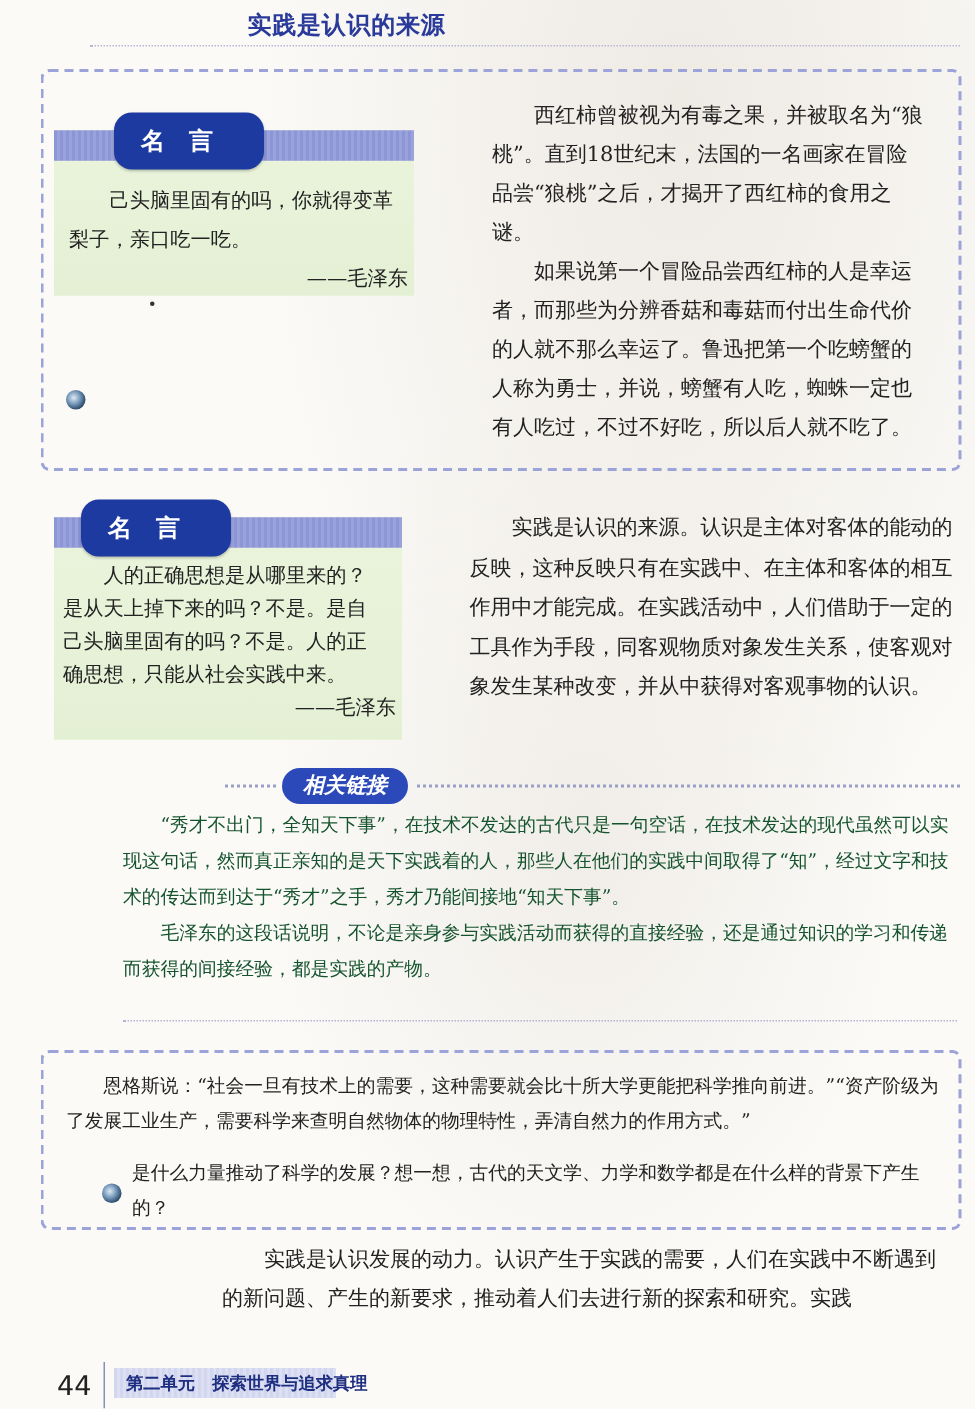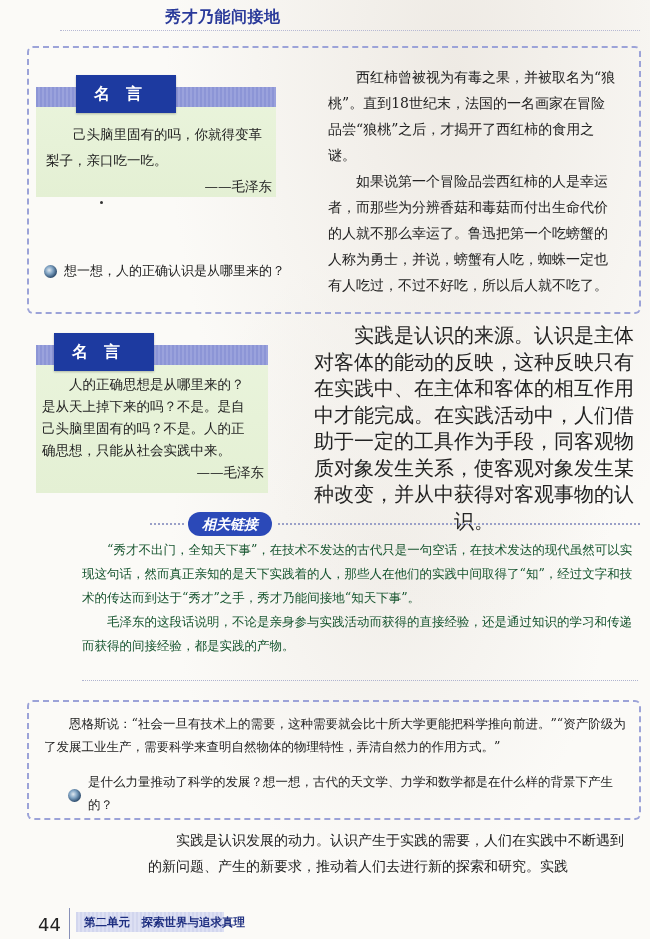--- a/index.html
+++ b/index.html
@@ -29,21 +29,21 @@
 
   .quote-card {
     background: #e7f2d8;
     background-image: linear-gradient(180deg, #eaf4dc 0%, #e4f0d4 100%);
   }
   .quote-stripe {
     height: 20px; background: #8c95d6;
     background-image: repeating-linear-gradient(90deg, #8c95d6 0 2px, #9aa2dc 2px 4px);
   }
   .quote-tab {
-    background: #1d3aa0; color: #ffffff; border-radius: 0;
+    background: #1d3aa0; color: #ffffff; border-radius: 12px;
     font-family: "DejaVu Sans", "Liberation Sans", sans-serif;
     font-weight: bold; font-size: 16px; text-align: center; letter-spacing: 16px;
     box-shadow: 0 1px 2px rgba(0,0,0,0.25);
   }
   .q1 { left: 36px; top: 87px; width: 240px; height: 110px; }
   .q1 .quote-stripe { position: absolute; left: 0; top: 0; width: 240px; }
   .q1 .quote-tab { position: absolute; left: 40px; top: -12px; width: 100px; height: 38px; line-height: 38px; }
   .quote-text {
     position: absolute; font-size: 13.5px; line-height: 26px; color: #222;
     font-family: "DejaVu Serif", "Liberation Serif", serif;
@@ -66,21 +66,21 @@
   .question {
     font-size: 13px; color: #222; line-height: 22px;
   }
   .q-item { display: flex; align-items: center; }
   .globe {
     width: 13px; height: 13px; border-radius: 50%; margin-right: 7px; flex: 0 0 13px;
     background: radial-gradient(circle at 40% 40%, #dfe8f0 0%, #7fa2c2 35%, #2f4e6f 70%, #1d2f45 100%);
   }
   .qs1 { left: 44px; top: 260px; width: 580px; }
 
-  .p2 { left: 313px; top: 322px; width: 322px; font-size: 20px; line-height: 26.5px; text-align: center; }
+  .p2 { left: 313px; top: 340px; width: 322px; font-size: 14px; line-height: 26.5px; }
   .p2 p { margin: 0; text-indent: 2em; font-family: "Liberation Serif", "DejaVu Serif", serif; }
 
   .link-row { left: 150px; top: 512px; width: 490px; height: 24px; }
   .link-dots {
     position: absolute; top: 11px; height: 0; border-top: 2px dotted #9aa0c8;
   }
   .link-pill {
     position: absolute; left: 38px; top: 0; width: 84px; height: 24px; border-radius: 12px;
     background: #2b49b8; color: #fff; text-align: center; line-height: 24px;
     font-family: "DejaVu Sans", "Liberation Sans", sans-serif; font-weight: bold; font-style: italic; font-size: 14px;
@@ -107,21 +107,21 @@
     background: #d6daf0;
     background-image: repeating-linear-gradient(90deg, #d2d6ee 0 2px, #dde0f3 2px 4px);
     font-family: "DejaVu Sans", "Liberation Sans", sans-serif; font-weight: bold; font-size: 11.5px; color: #1e2e80;
     white-space: nowrap;
   }
   .dot-mark { left: 100px; top: 201px; width: 3px; height: 3px; border-radius: 50%; background: #333; }
 </style>
 </head>
 <body>
 
-<div class="abs section-title">秀才乃能间接地</div>
+<div class="abs section-title">实践是认识的来源</div>
 <div class="abs dotline-top"></div>
 
 <div class="abs dashed-box box1"></div>
 
 <div class="abs quote-card q1">
   <div class="quote-stripe"></div>
   <div class="quote-tab">名言</div>
   <div class="quote-text">
     <div class="indent">己头脑里固有的吗，你就得变革梨子，亲口吃一吃。</div>
     <div class="attrib">——毛泽东</div>
@@ -130,21 +130,20 @@
 <div class="abs dot-mark"></div>
 
 <div class="abs para-right p1">
   <p>西红柿曾被视为有毒之果，并被取名为“狼桃”。直到18世纪末，法国的一名画家在冒险品尝“狼桃”之后，才揭开了西红柿的食用之谜。</p>
   <p>如果说第一个冒险品尝西红柿的人是幸运者，而那些为分辨香菇和毒菇而付出生命代价的人就不那么幸运了。鲁迅把第一个吃螃蟹的人称为勇士，并说，螃蟹有人吃，蜘蛛一定也有人吃过，不过不好吃，所以后人就不吃了。</p>
 </div>
 
 <div class="abs question qs1">
   <div class="q-item">
     <span class="globe"></span>
-    <span>想一想，人的正确认识是从哪里来的？</span>
   </div>
 </div>
 
 <div class="abs quote-card q2">
   <div class="quote-stripe"></div>
   <div class="quote-tab">名言</div>
   <div class="quote-text">
     <div class="indent">人的正确思想是从哪里来的？</div>
     <div>是从天上掉下来的吗？不是。是自</div>
     <div>己头脑里固有的吗？不是。人的正</div>

